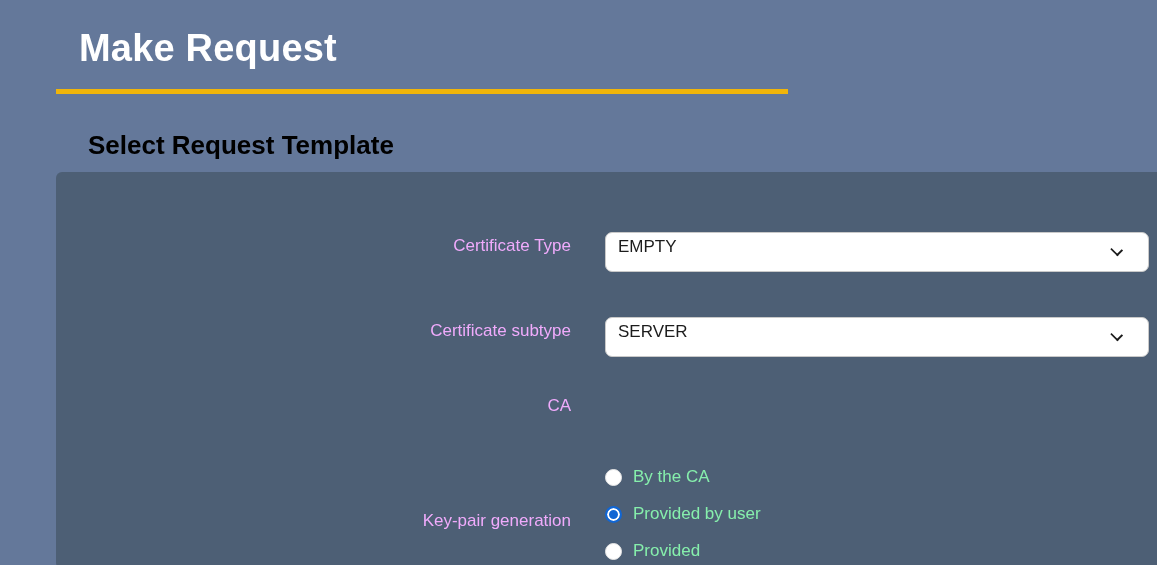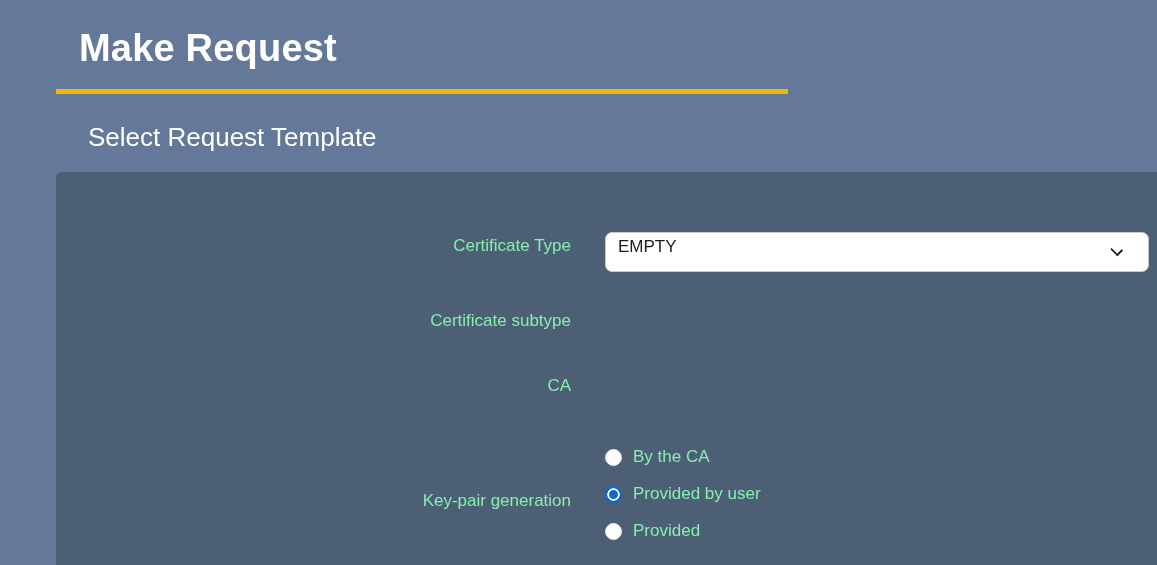--- a/index.html
+++ b/index.html
@@ -19,44 +19,44 @@
     letter-spacing: 0.2px;
   }
   .accent-divider {
     position: absolute;
     left: 38px; top: 71px;
     width: 732px; height: 5px;
     background: #F0B50A;
   }
   .section-title {
     position: absolute;
-    left: 70px; top: 104px;
+    left: 70px; top: 112px;
     font-size: 26px;
-    font-weight: normal;
-    color: #ffffff;
+    font-weight: bold;
+    color: #000000;
   }
   .panel {
     position: absolute;
     left: 38px; top: 154px;
     width: 1119px; height: 397px;
     background: #4D5F75;
     border-radius: 6px 0 0 6px;
     padding-top: 42px;
   }
   .form-row {
     display: flex;
     align-items: center;
     margin-bottom: 33px;
   }
   .form-row.radio-row { align-items: center; }
   .field-label {
     width: 503px;
     text-align: right;
     font-size: 17px;
-    color: #86efac;
+    color: #f0abfc;
     flex: none;
   }
   .control {
     margin-left: 22px;
     position: relative;
   }
   .select-wrap { width: 544px; height: 40px; }
   select {
     width: 100%; height: 100%;
     appearance: none;
@@ -134,20 +134,26 @@
     <div class="control select-wrap">
       <select>
         <option selected="">EMPTY</option>
       </select>
       <span class="chevron"></span>
     </div>
   </div>
 
   <div class="form-row">
     <div class="field-label">Certificate subtype</div>
+    <div class="control select-wrap">
+      <select>
+        <option selected="">SERVER</option>
+      </select>
+      <span class="chevron"></span>
+    </div>
   </div>
 
   <div class="form-row">
     <div class="field-label">CA</div>
   </div>
 
   <div class="form-row radio-row">
     <div class="field-label">Key-pair generation</div>
     <div class="control radio-group">
       <div class="radio-option">

